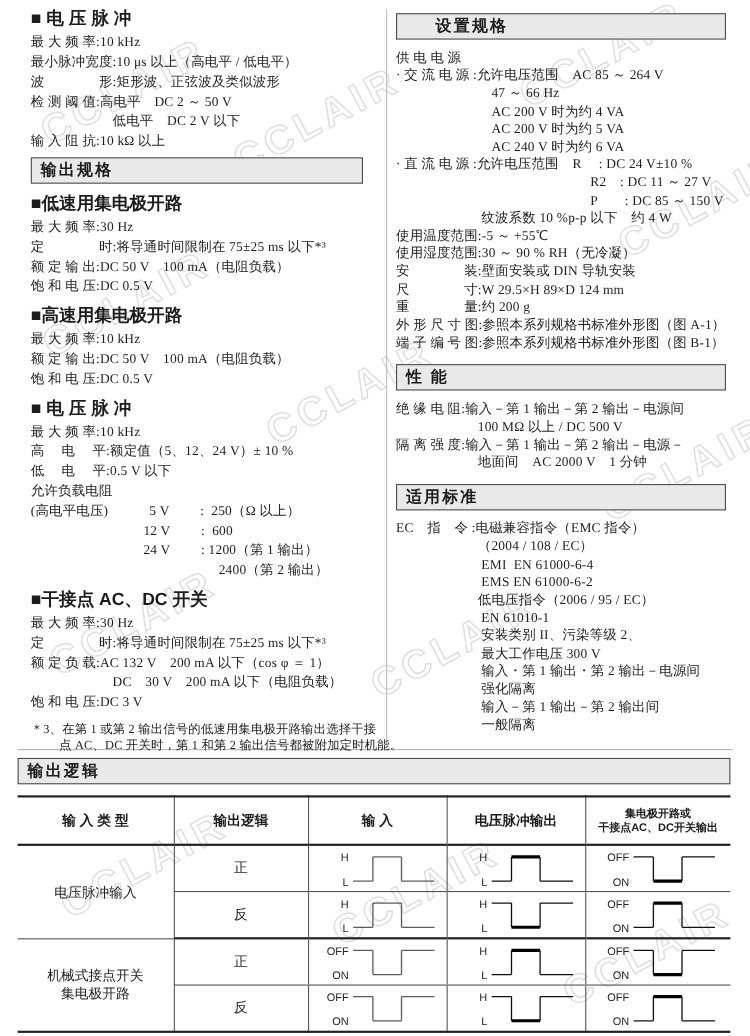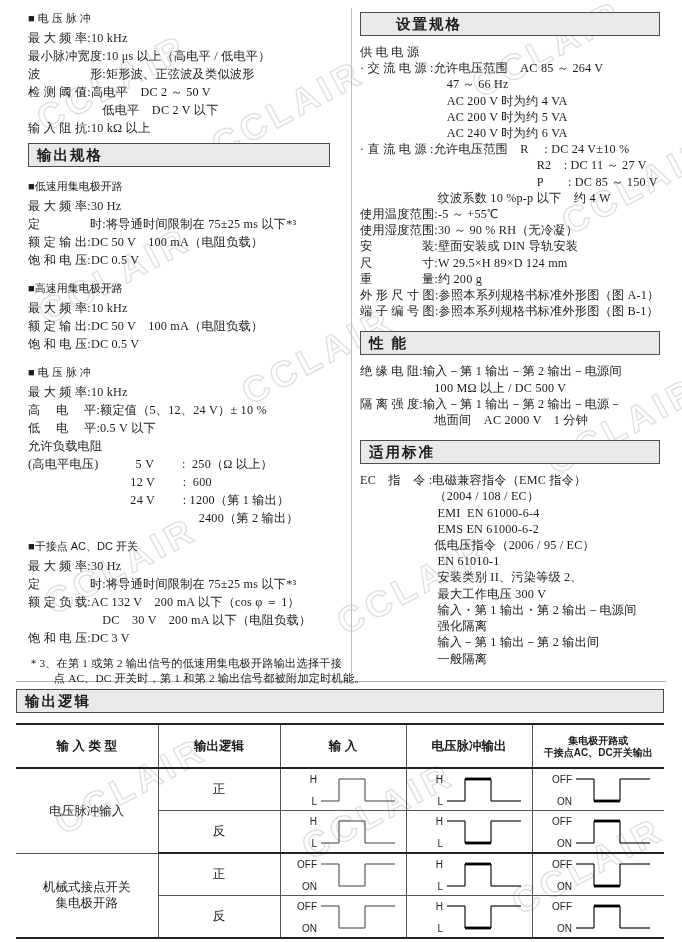--- a/index.html
+++ b/index.html
@@ -9,22 +9,22 @@
   .wm{position:absolute;font-family:"Liberation Sans",sans-serif;font-weight:bold;
       font-size:36px;letter-spacing:5px;color:transparent;
       -webkit-text-stroke:1.3px #dedede;transform:rotate(-28deg);
       white-space:nowrap;pointer-events:none;z-index:0;}
   
   .col{position:absolute;top:8px;z-index:1;}
   .col-left{left:28px;width:324px;}
   .col-right{left:360px;width:300px;}
   .ln{font-size:12.2px;line-height:18px;white-space:pre;letter-spacing:0.2px;}
   .col-right .ln{line-height:16.2px;}
-  .sec-title{font-family:"Liberation Sans",sans-serif;font-weight:normal;
-             font-size:11px;line-height:16px;margin:11px 0 3px;}
+  .sec-title{font-family:"Liberation Sans",sans-serif;font-weight:bold;
+             font-size:16px;line-height:16px;margin:11px 0 3px;}
   .sec.first .sec-title{margin-top:2px;}
   .boxhdr{background:#e9e9e9;border:1px solid #4d4d4d;box-sizing:border-box;
           font-family:"Liberation Sans",sans-serif;font-weight:bold;
           font-size:14.5px;line-height:20px;padding:1px 8px;letter-spacing:2px;margin:6px 0 8px;}
   .col-left .boxhdr{width:302px;}
   .col-right .boxhdr{width:100%;margin-top:12px;}
   .col-right .boxhdr.first{margin-top:4px;padding-left:35px;}
   .footnote{margin-top:9px;}
   .footnote .ln{font-size:11.2px;line-height:14.5px;}
   

